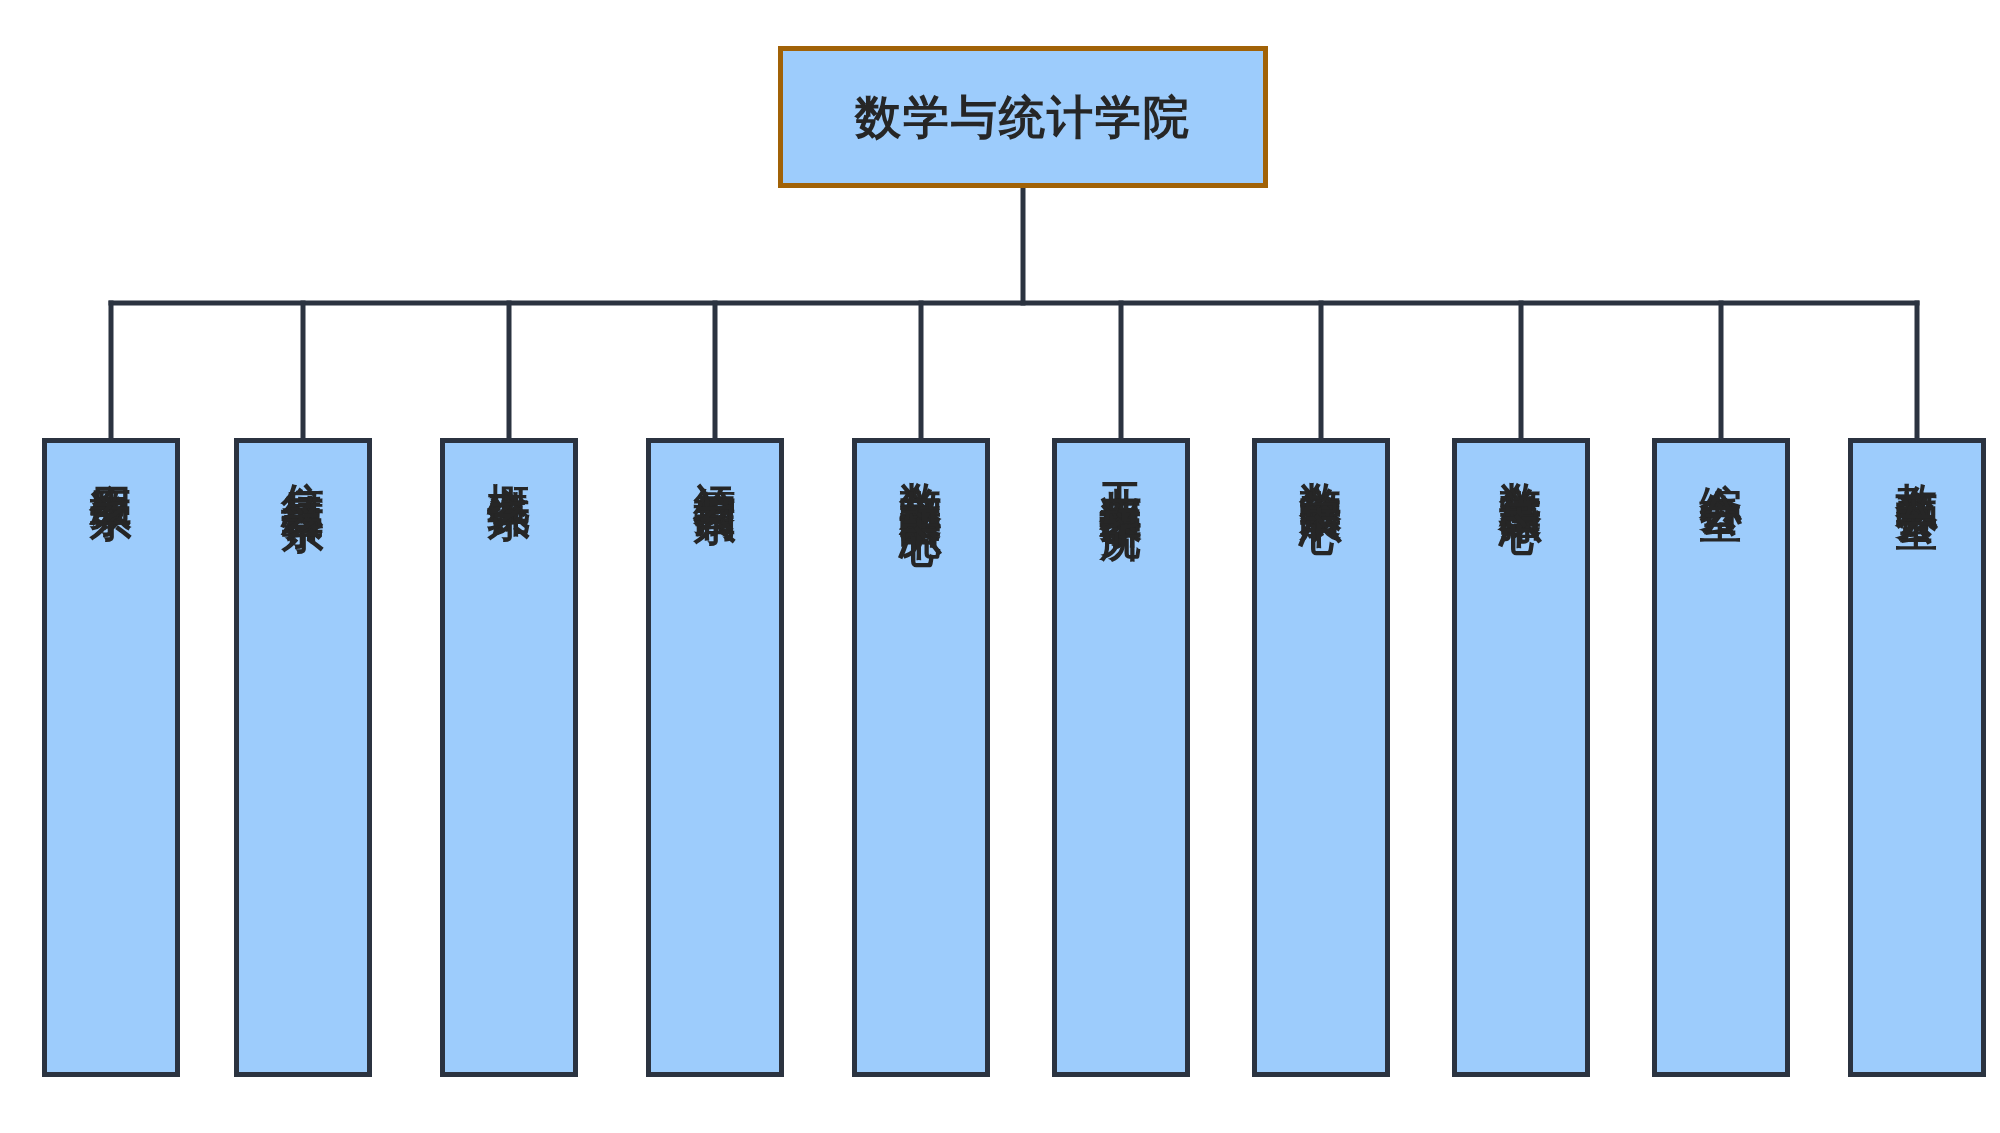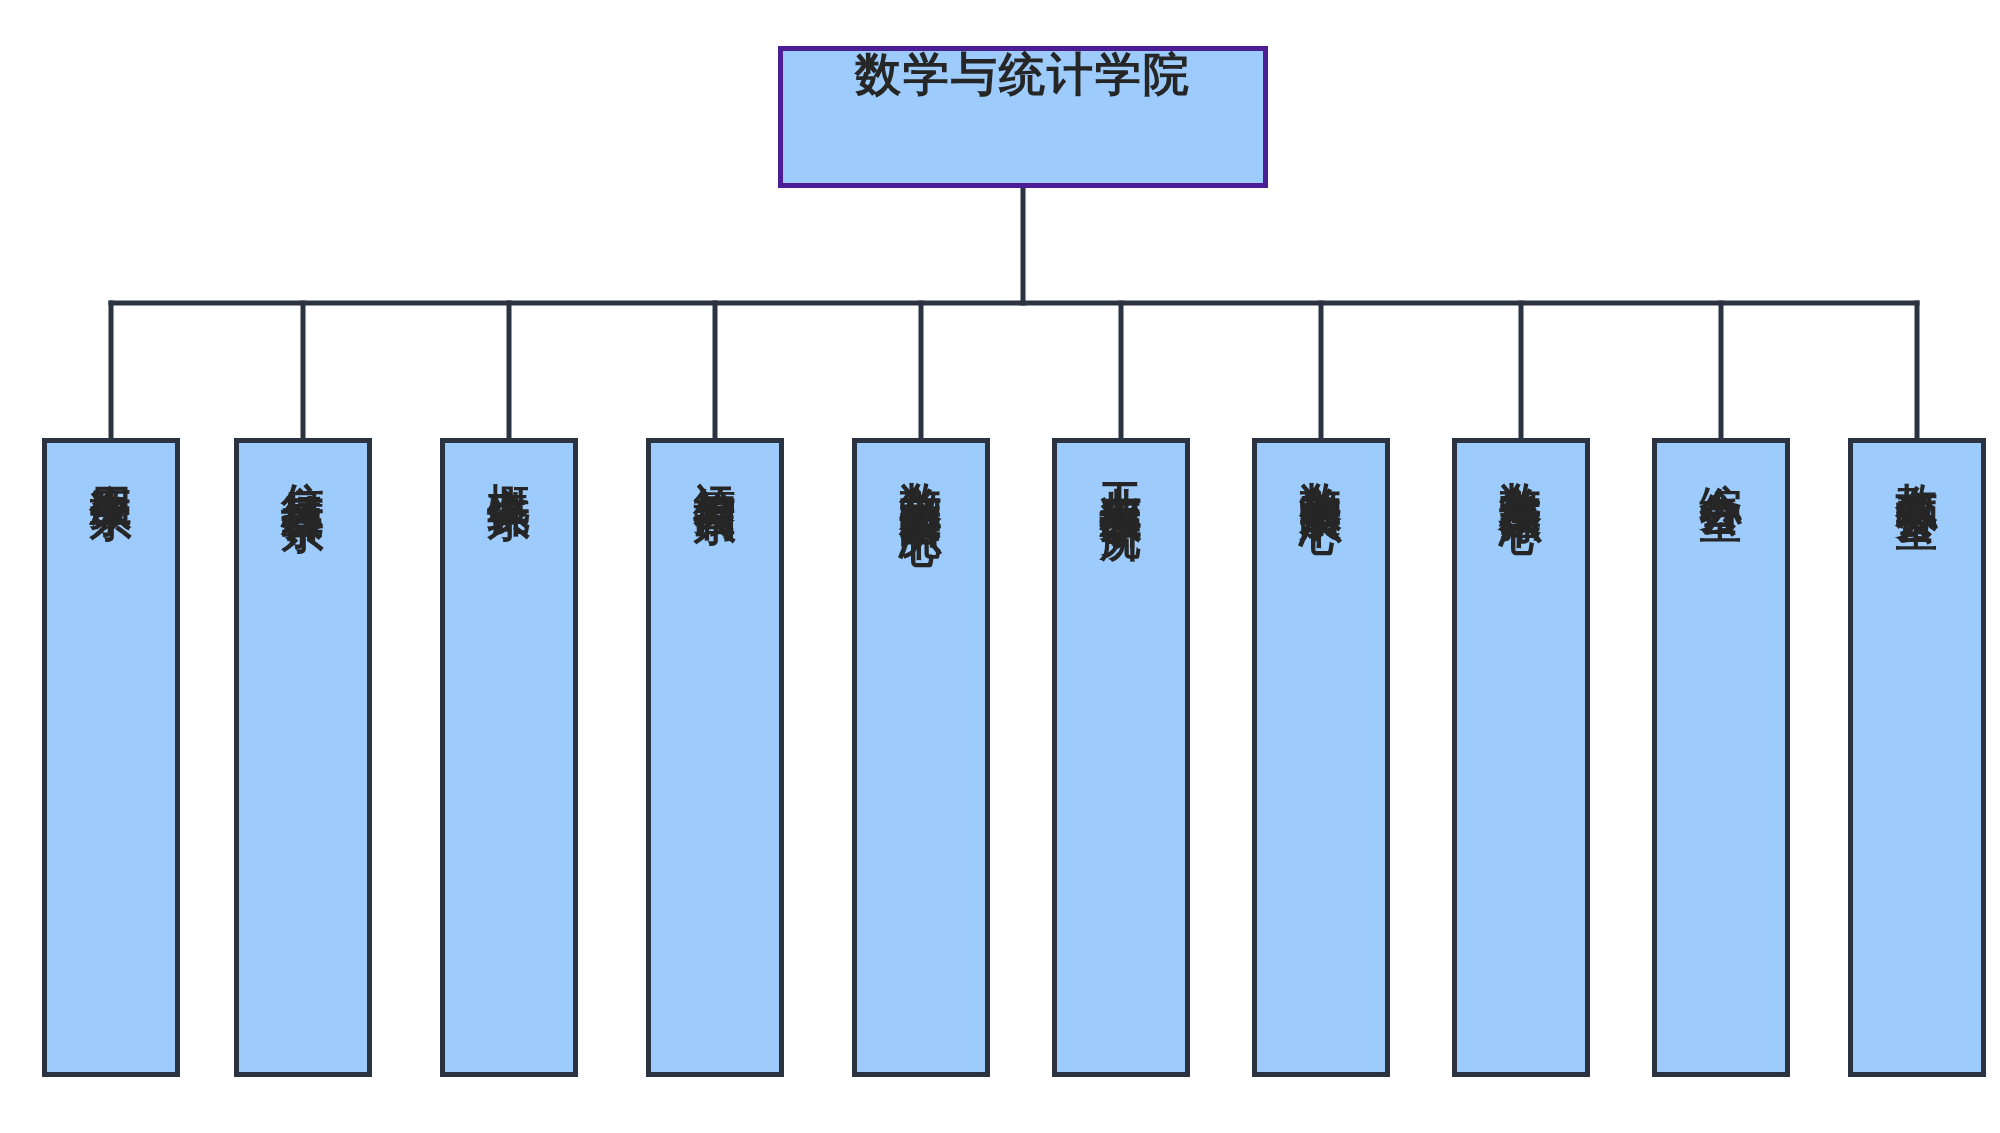--- a/index.html
+++ b/index.html
@@ -29,23 +29,23 @@
     width: 2000px;
     height: 1133px;
     pointer-events: none;
   }
 
   
   .root-node {
     position: absolute;
     box-sizing: border-box;
     background: #9DCCFC;
-    border: 5px solid #4c1d95;
+    border: 5px solid #a16207;
     display: flex;
-    align-items: flex-start;
+    align-items: center;
     justify-content: center;
   }
   .root-label {
     font-size: 46px;
     font-weight: bold;
     color: #262626;
     letter-spacing: 2px;
     white-space: nowrap;
     line-height: 1;
   }

